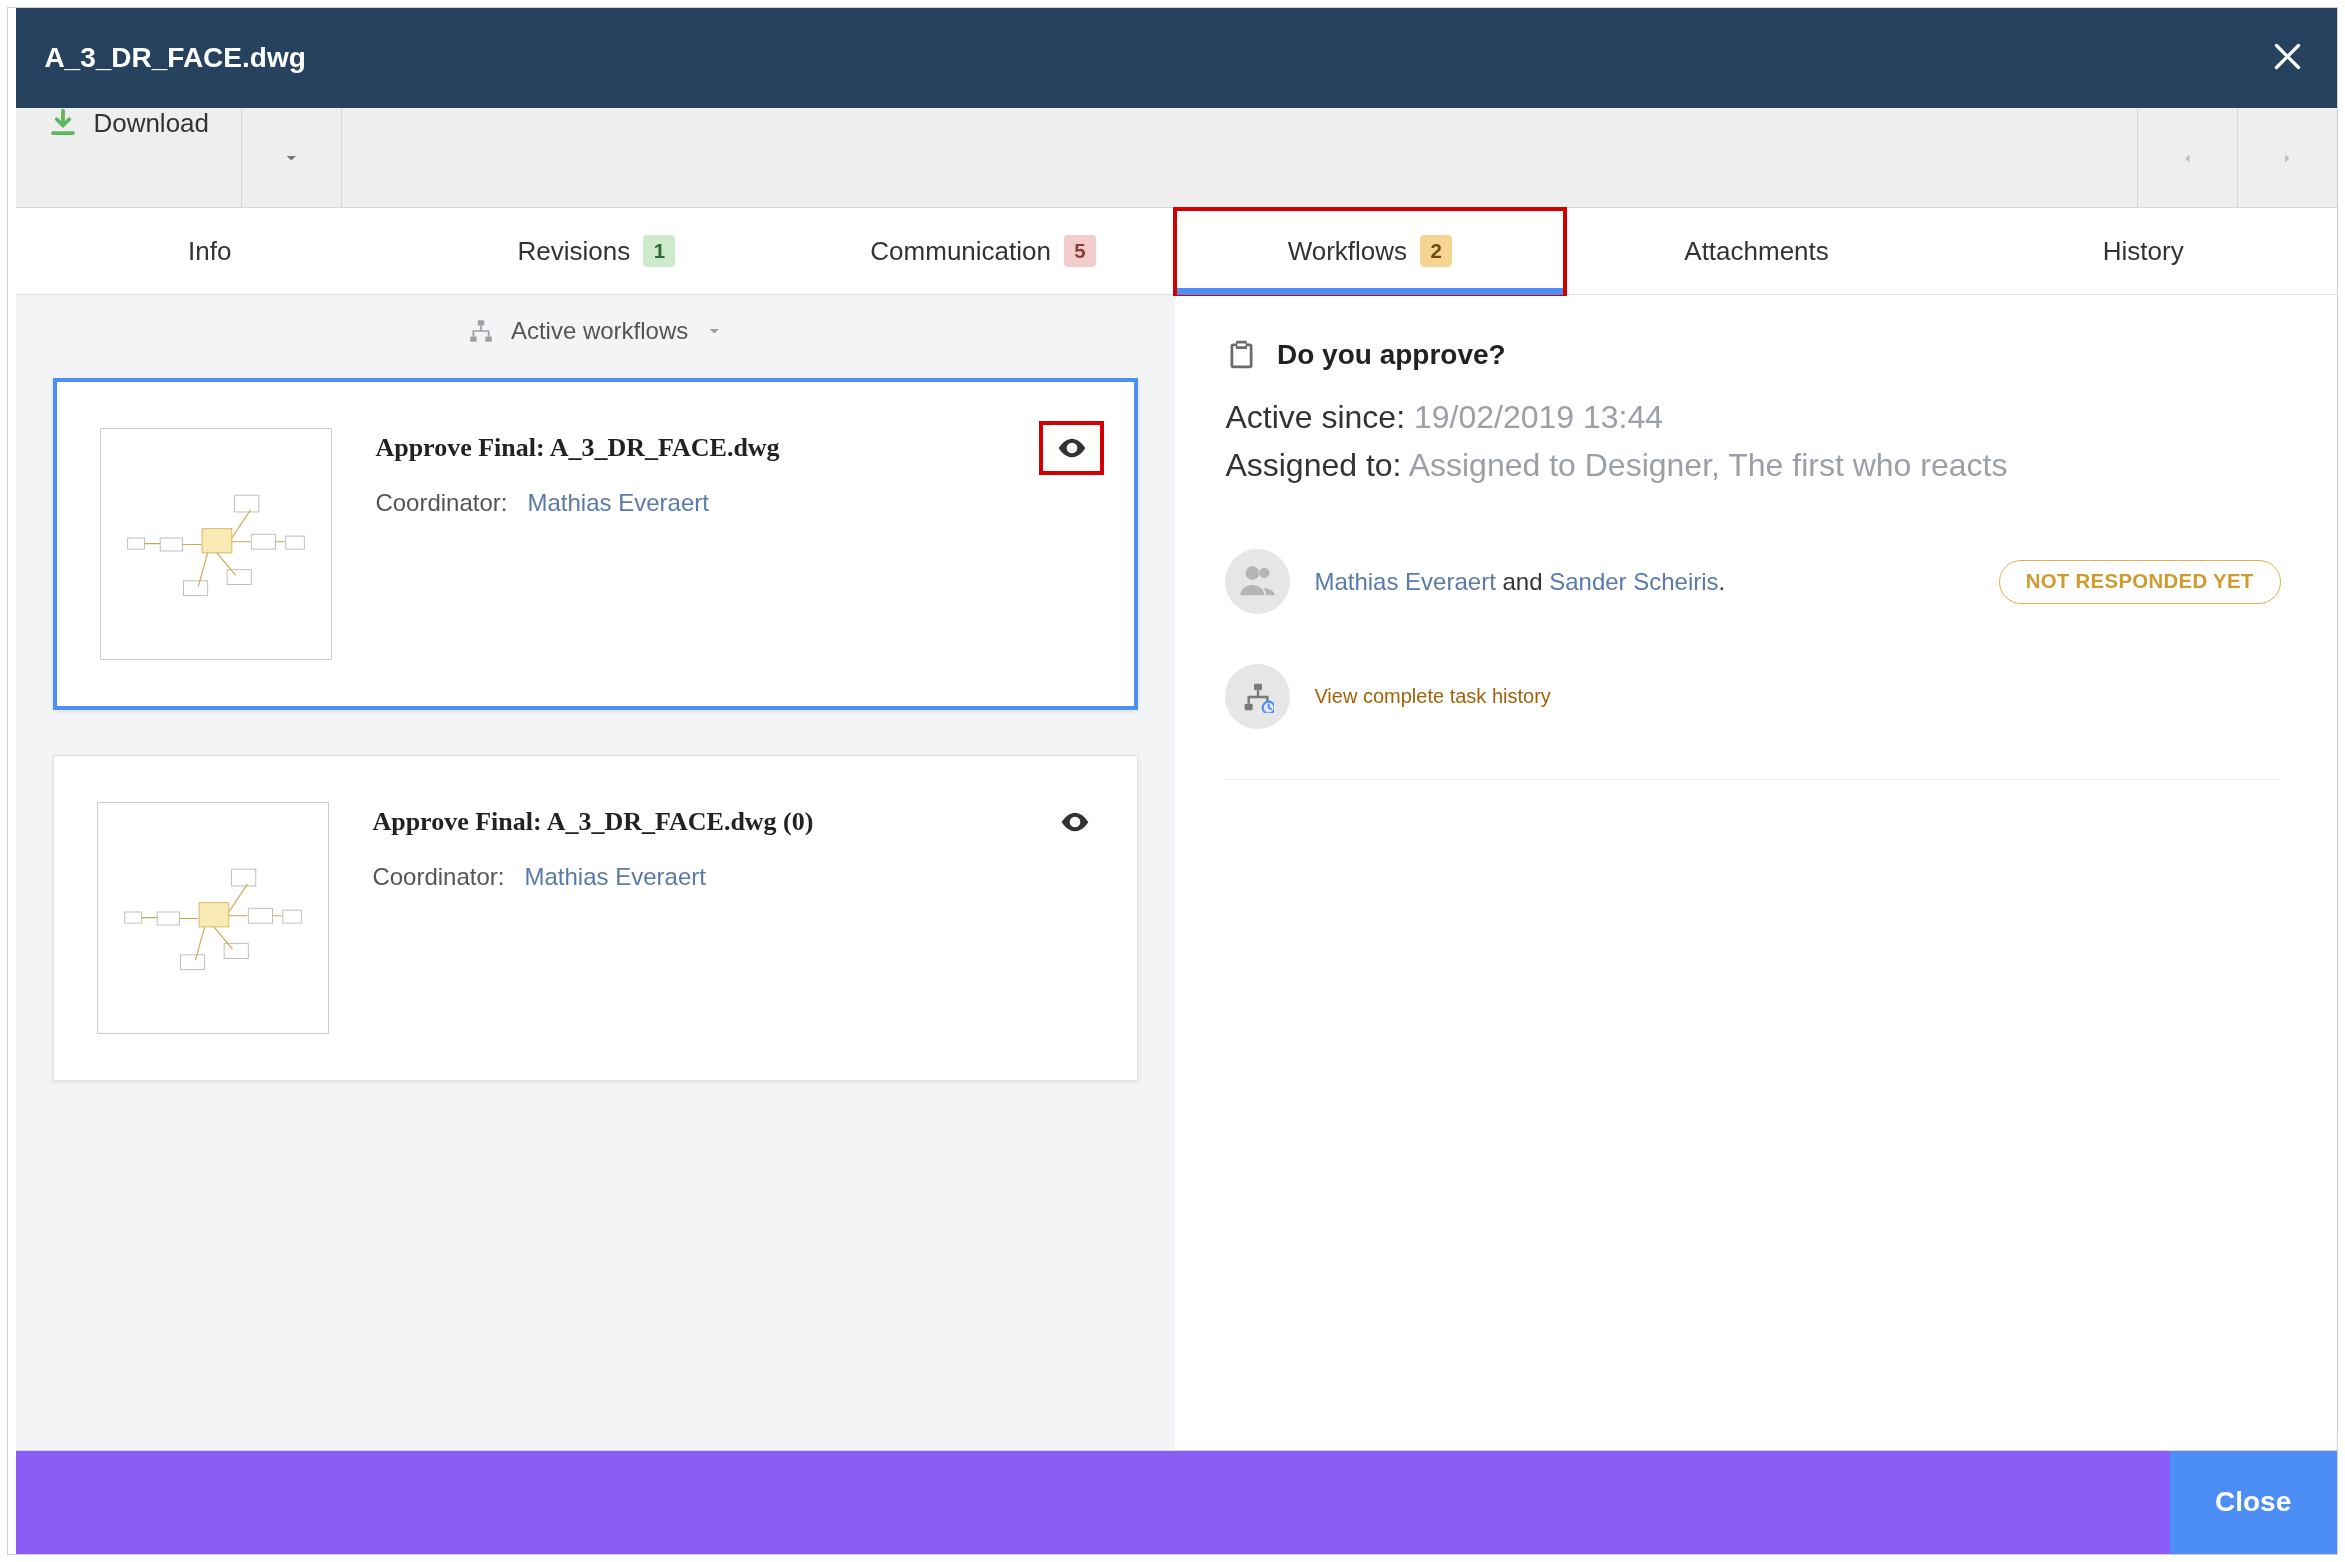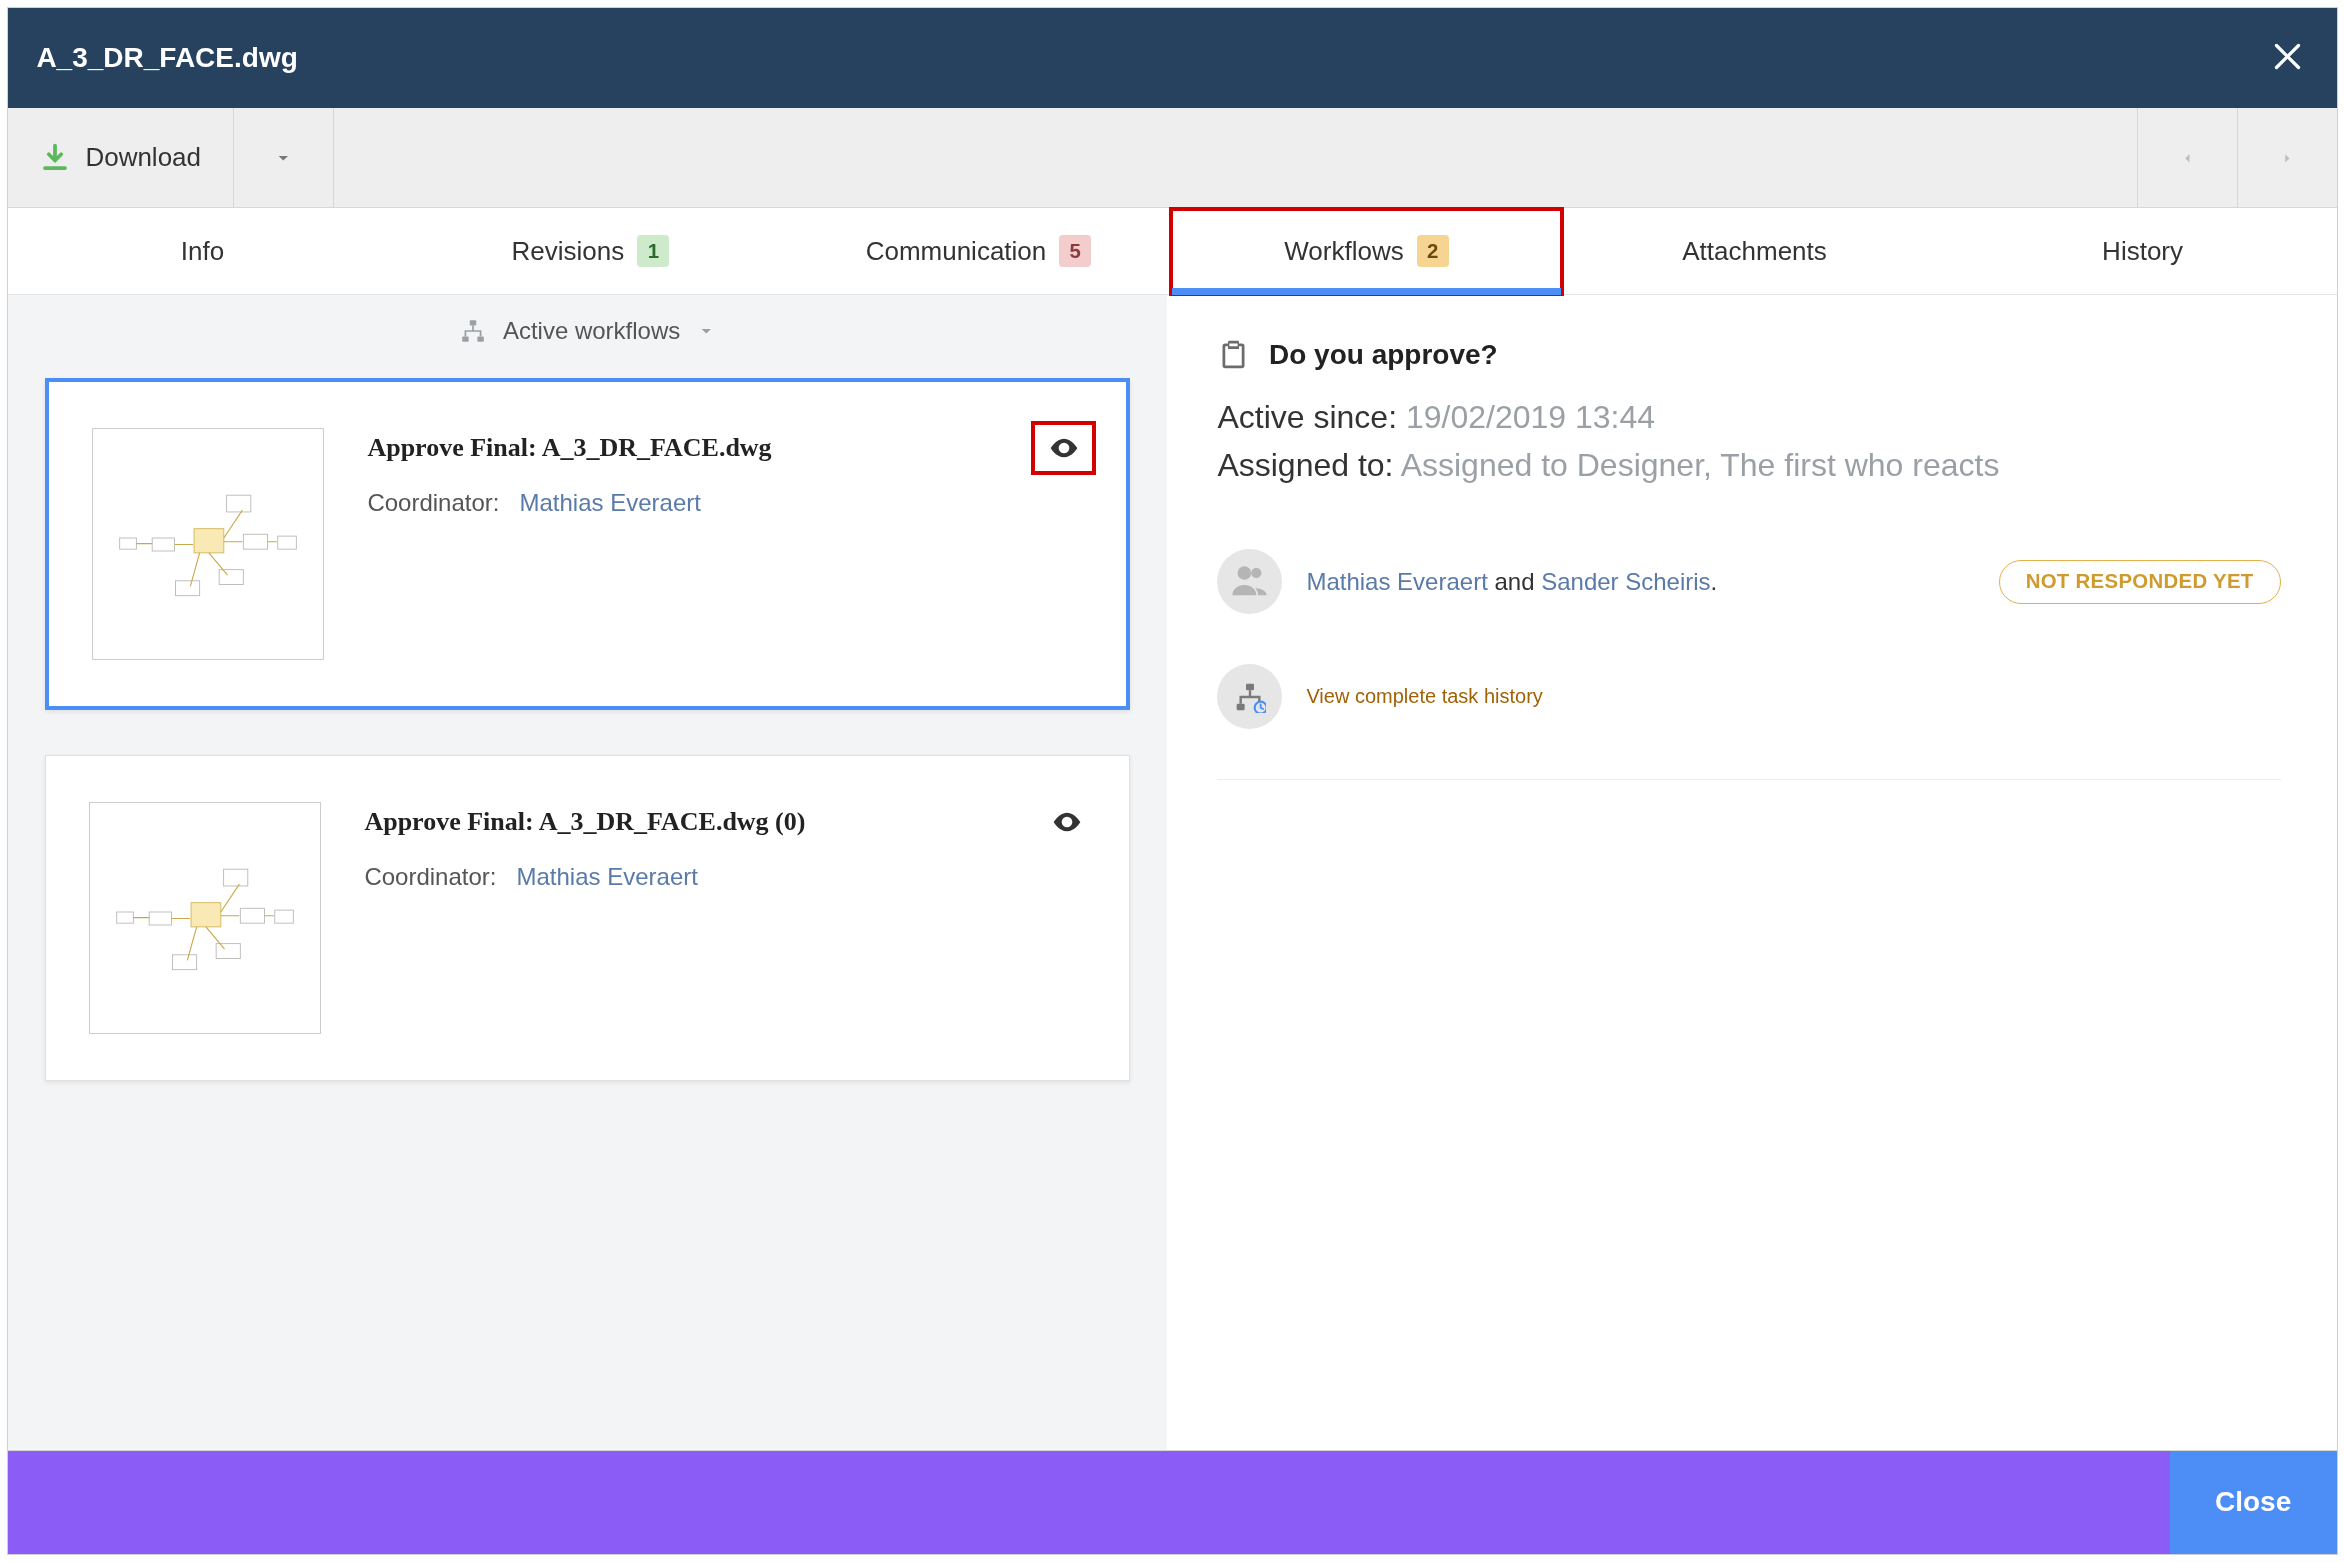--- a/index.html
+++ b/index.html
@@ -13,20 +13,21 @@
     transform-origin: top left;
   }
   .modal {
     position: absolute;
     top: 7.4px; left: 7.4px; right: 7.4px; bottom: 7.4px;
     border: 0.9px solid #d0d0d0;
     background: #fff;
     display: flex;
     flex-direction: column;
     overflow: hidden;
+    padding-left: 8px;
   }
   
   .header {
     background: #26425f;
     color: #fff;
     display: flex;
     align-items: center;
     justify-content: space-between;
     padding: 0 33px 0 28px;
     height: 100px;
@@ -37,21 +38,21 @@
   
   .toolbar {
     background: #eeeeee;
     border-bottom: 0.9px solid #d7d7d7;
     height: 100px;
     display: flex;
     align-items: stretch;
   }
   .dl-btn {
     display: flex;
-    align-items: center;
+    align-items: flex-start;
     gap: 15px;
     padding: 0 32px;
     font-size: 26px;
     color: #333;
     border-right: 0.9px solid #d7d7d7;
     cursor: pointer;
   }
   .dl-btn svg { fill: #5cb85c; }
   .dl-caret {
     display: flex;

